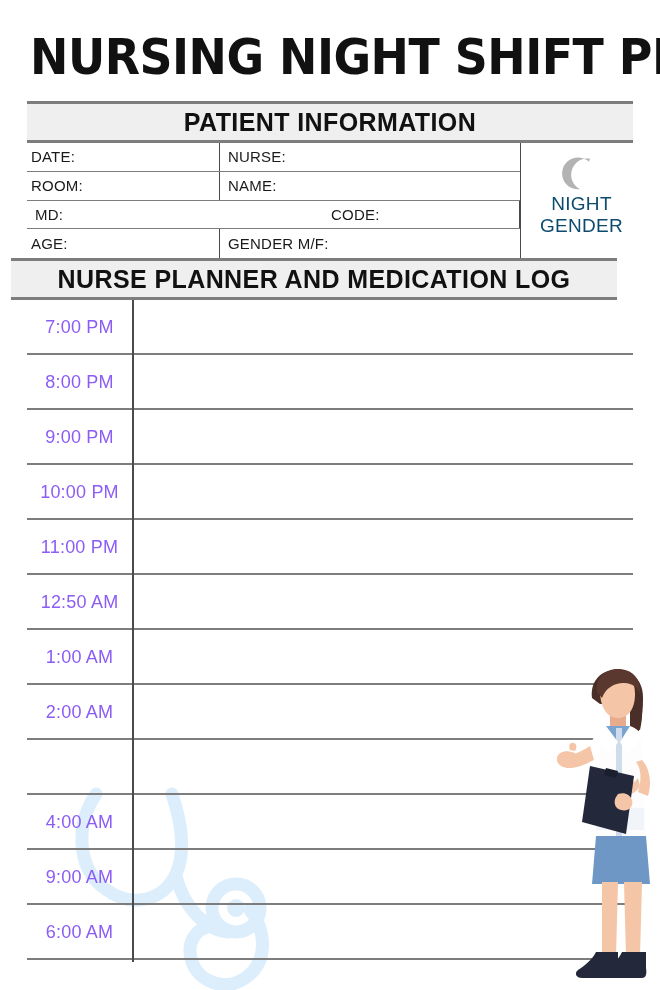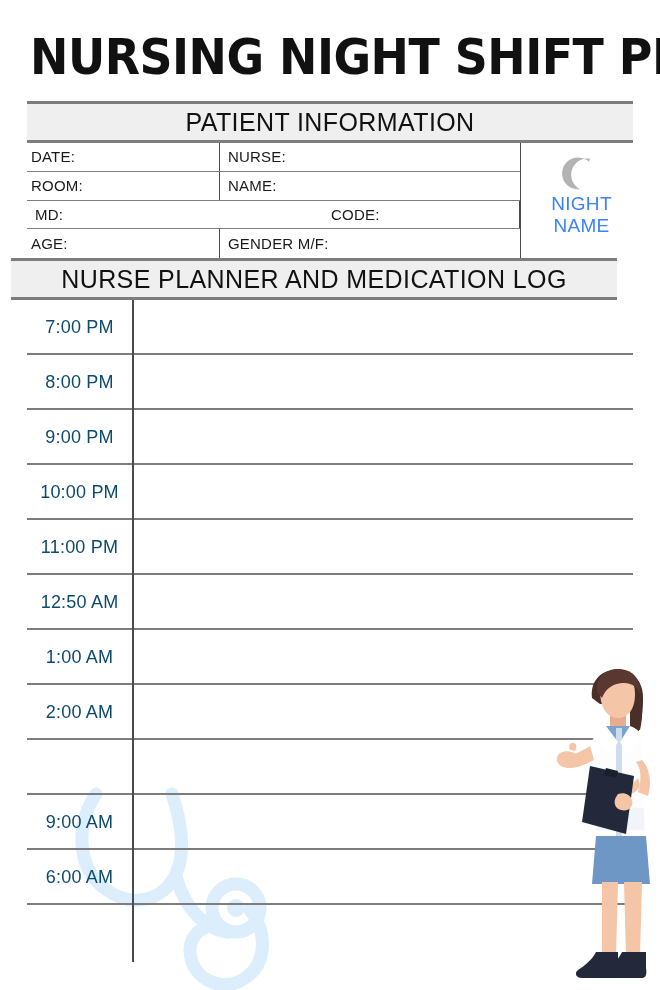--- a/index.html
+++ b/index.html
@@ -48,21 +48,21 @@
     background: #efefef;
     border-top: 3px solid #7d7d7d;
     border-bottom: 3px solid #7d7d7d;
     box-sizing: border-box;
     display: flex;
     align-items: center;
     justify-content: center;
     font-size: 25px;
     letter-spacing: 0.4px;
     color: #111111;
-    font-weight: 400;
+    font-weight: 700;
   }
 
   #patient-banner {
     left: 27px;
     top: 101px;
     width: 606px;
     height: 42px;
   }
 
   #log-banner {
@@ -137,21 +137,21 @@
     width: 40px;
     height: 40px;
     display: block;
   }
 
   .shift-label {
     margin-top: 2px;
     font-size: 19px;
     line-height: 22px;
     text-align: center;
-    color: #3b82f6;
+    color: #0c4a6e;
     letter-spacing: 0.3px;
     margin-left: 9px;
   }
 
   
   .schedule {
     position: absolute;
     left: 27px;
     top: 300px;
     width: 606px;
@@ -169,21 +169,21 @@
     position: absolute;
     left: 0;
     top: 0;
     width: 105px;
     height: 55px;
     display: flex;
     align-items: center;
     justify-content: center;
     font-size: 18px;
     letter-spacing: 0.2px;
-    color: #0c4a6e;
+    color: #8b5cf6;
   }
 
   .sched-divider {
     position: absolute;
     left: 105px;
     top: 0;
     width: 2px;
     height: 662px;
     background: #4a4a4a;
   }
@@ -268,21 +268,21 @@
       </div>
 
     </div>
 
     <div class="shift-cell">
       <svg class="moon-icon" viewBox="0 0 40 40">
         <path d="M28.5 4.2 C20.5 5.4 14.8 12.2 14.8 20.3 C14.8 28.4 20.6 35.2 28.7 36.3 C26.6 37.3 24.2 37.9 21.7 37.9 C12.9 37.9 5.8 30.8 5.8 22 C5.8 13.2 12.9 6.1 21.7 6.1 C24.1 6.1 26.4 6.6 28.5 7.5 Z" fill="#b3b3b3" transform="rotate(18 20 20)"></path>
       </svg>
       <div class="shift-label">
         <div>NIGHT</div>
-        <div>NAME</div>
+        <div>GENDER</div>
       </div>
     </div>
   </div>
 
   <div class="banner" id="log-banner">NURSE PLANNER AND MEDICATION LOG</div>
 
   <svg class="stethoscope-watermark" viewBox="0 0 250 210">
     <g fill="none" stroke="#dceefc" stroke-width="13" stroke-linecap="round">
       <path d="M36 14 C16 44, 16 86, 44 108 C72 130, 104 120, 116 94 C126 72, 122 44, 112 14"></path>
       <path d="M116 96 C124 128, 146 150, 168 152"></path>
@@ -323,20 +323,24 @@
       <div class="sched-note"></div>
     </div>
     <div class="sched-row">
       <div class="sched-time">2:00 AM</div>
       <div class="sched-note"></div>
     </div>
     <div class="sched-row">
       <div class="sched-note"></div>
     </div>
     <div class="sched-row">
+      <div class="sched-time">4:00 AM</div>
+      <div class="sched-note"></div>
+    </div>
+    <div class="sched-row">
       <div class="sched-time">9:00 AM</div>
       <div class="sched-note"></div>
     </div>
     <div class="sched-row">
       <div class="sched-time">6:00 AM</div>
       <div class="sched-note"></div>
     </div>
 
     <div class="sched-divider"></div>
   </div>

